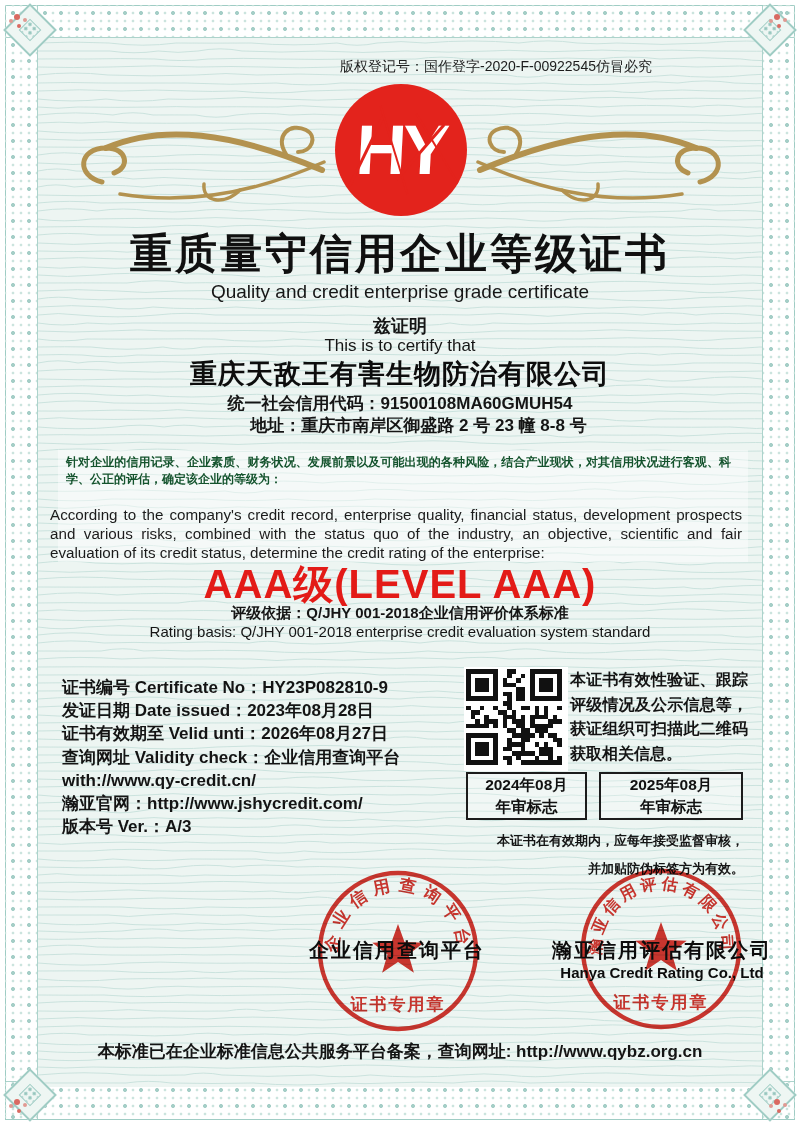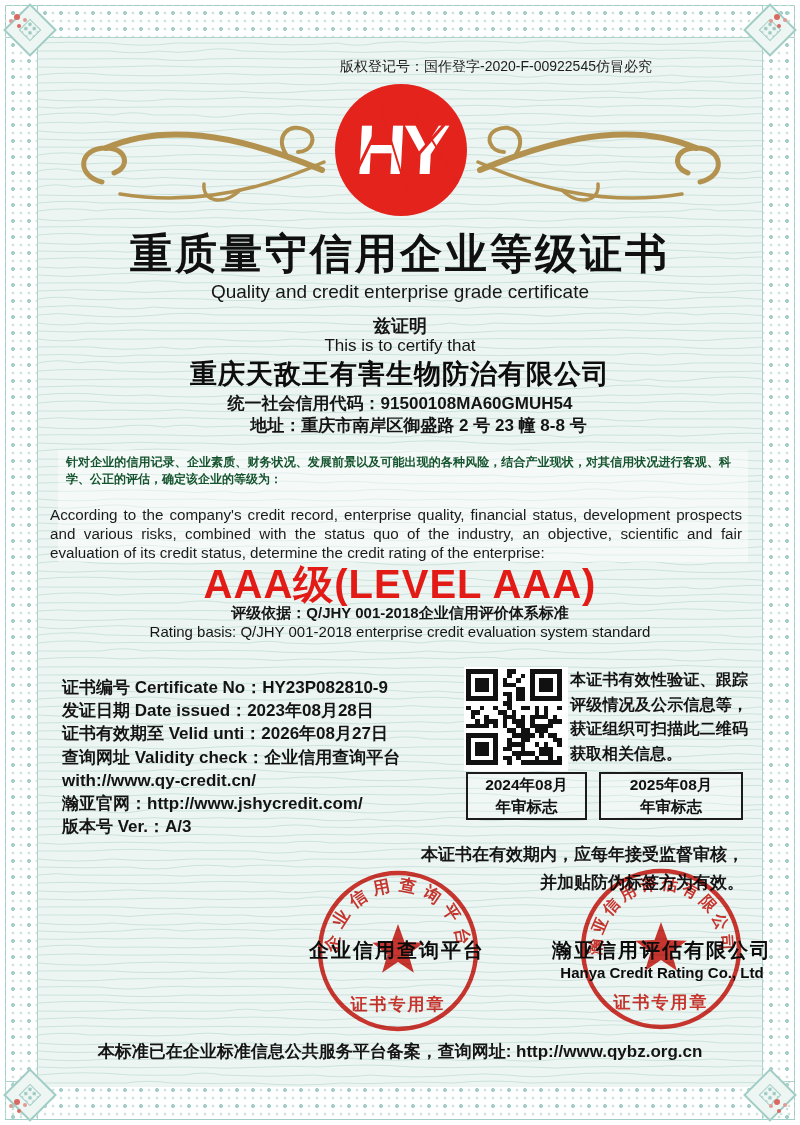--- a/index.html
+++ b/index.html
@@ -59,21 +59,21 @@
   
   .details{left:62px;top:676px;z-index:3;}
   .details .dl{font-size:17px;font-weight:600;line-height:23.2px;color:#141414;white-space:nowrap;}
   .qr-box{left:464px;top:667px;width:100px;height:100px;background:#fff;padding:2px;z-index:3;}
   .qr-box svg{width:96px;height:96px;display:block;}
   .qr-note{left:570px;top:668px;width:178px;font-size:16px;font-weight:600;line-height:24.5px;color:#141414;z-index:3;text-align:justify;}
   .annual{position:absolute;top:772px;height:44px;border:2px solid #1c1c1c;z-index:3;
         display:flex;flex-direction:column;align-items:center;justify-content:center;line-height:1.4;
         font-size:15.5px;font-weight:600;color:#111;background:rgba(255,255,255,.25);}
   .annual.a1{left:466px;width:117px;} .annual.a2{left:599px;width:140px;}
-  .validity{right:56px;top:827px;text-align:right;font-size:17px;font-weight:700;line-height:28px;z-index:3;margin-top:14px;}
+  .validity{right:56px;top:827px;text-align:right;font-size:13px;font-weight:700;line-height:28px;z-index:3;}
   
   .seal{position:absolute;width:170px;height:170px;z-index:4;mix-blend-mode:multiply;opacity:.92;}
   .seal.sl{left:313px;top:866px;} .seal.sr{left:576px;top:864px;}
   .org{position:absolute;z-index:5;text-align:center;color:#0c0c0c;}
   .org .zh{font-size:20px;font-weight:700;letter-spacing:2px;line-height:24px;}
   .org .en{font-size:15px;font-weight:600;line-height:22px;}
   .org.ol{left:272px;top:938px;width:250px;} .org.or{left:528px;top:938px;width:268px;}
   .footer-line{top:1040px;font-size:17px;font-weight:600;color:#141414;z-index:3;}
 </style>
 </head>

